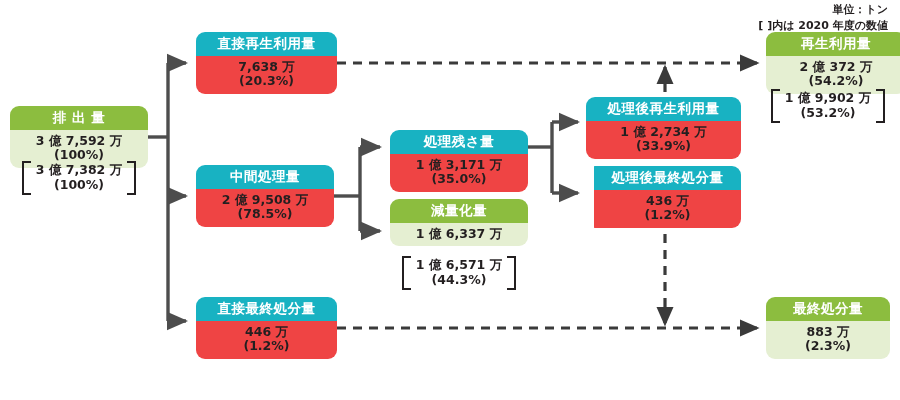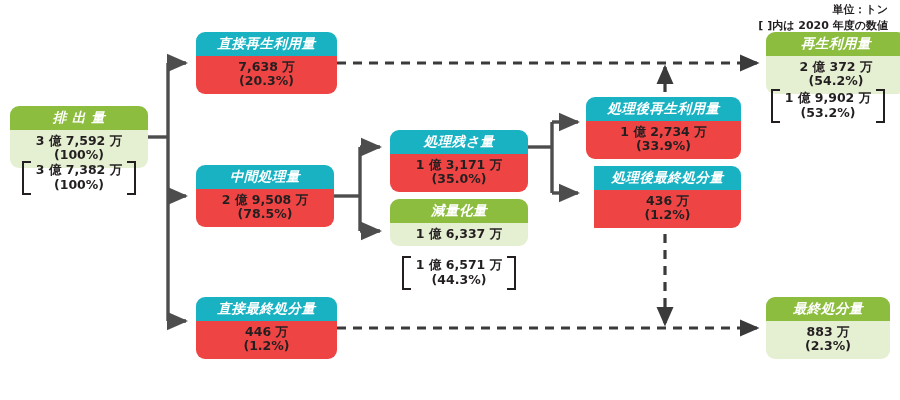--- a/index.html
+++ b/index.html
@@ -82,21 +82,21 @@
     text-align:right;
     color:#231f20;
     font-weight:bold;
     font-size:11px;
     line-height:1.45;
     z-index:4;
   }
   #legend span{display:block;}
 
   
-  .f13{font-size:13.5px;font-style:italic;}
+  .f13{font-size:13.5px;}
   .f12{font-size:12.5px;}
 </style>
 </head>
 <body>
 
 <div id="stage">
 
   <svg id="wires" viewBox="0 0 900 400" xmlns="http://www.w3.org/2000/svg">
     <defs>
       <marker id="ah" markerWidth="7" markerHeight="7" refX="5.6" refY="3.1" orient="auto" markerUnits="strokeWidth">

